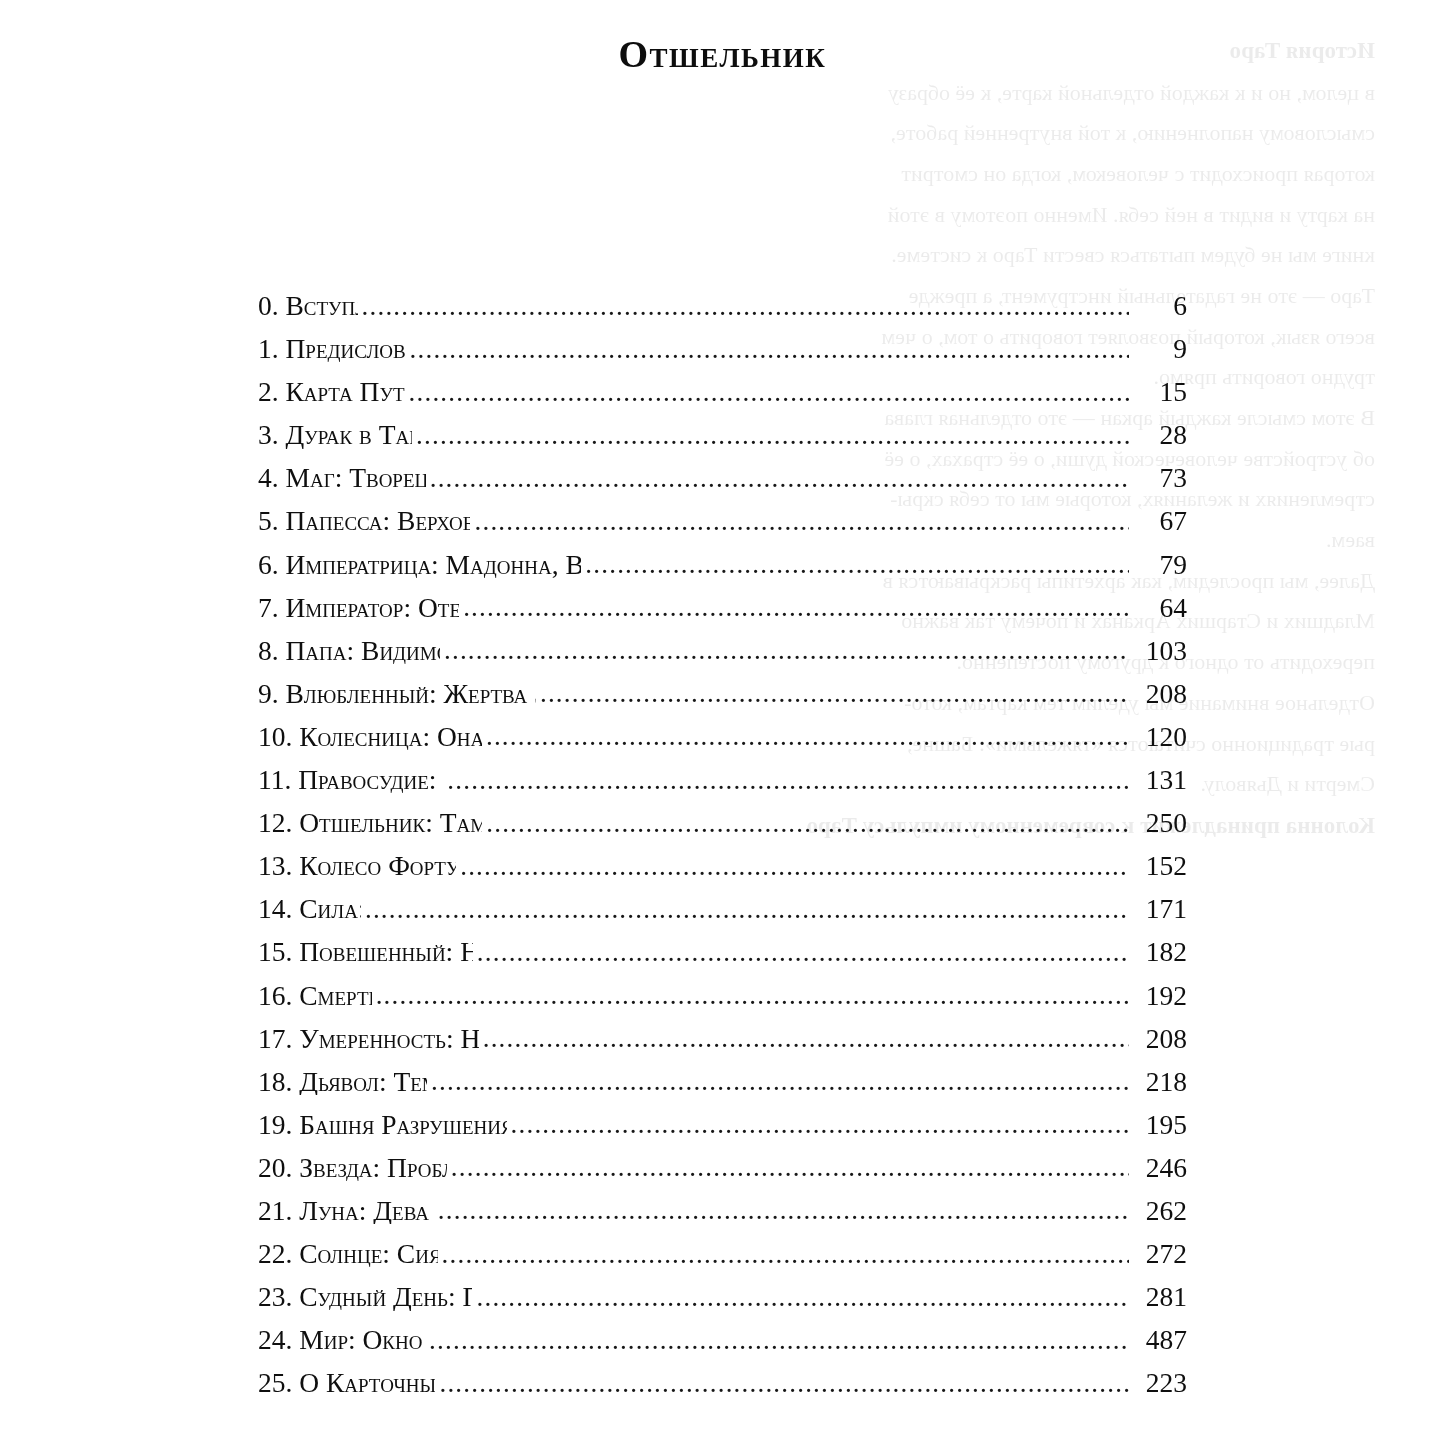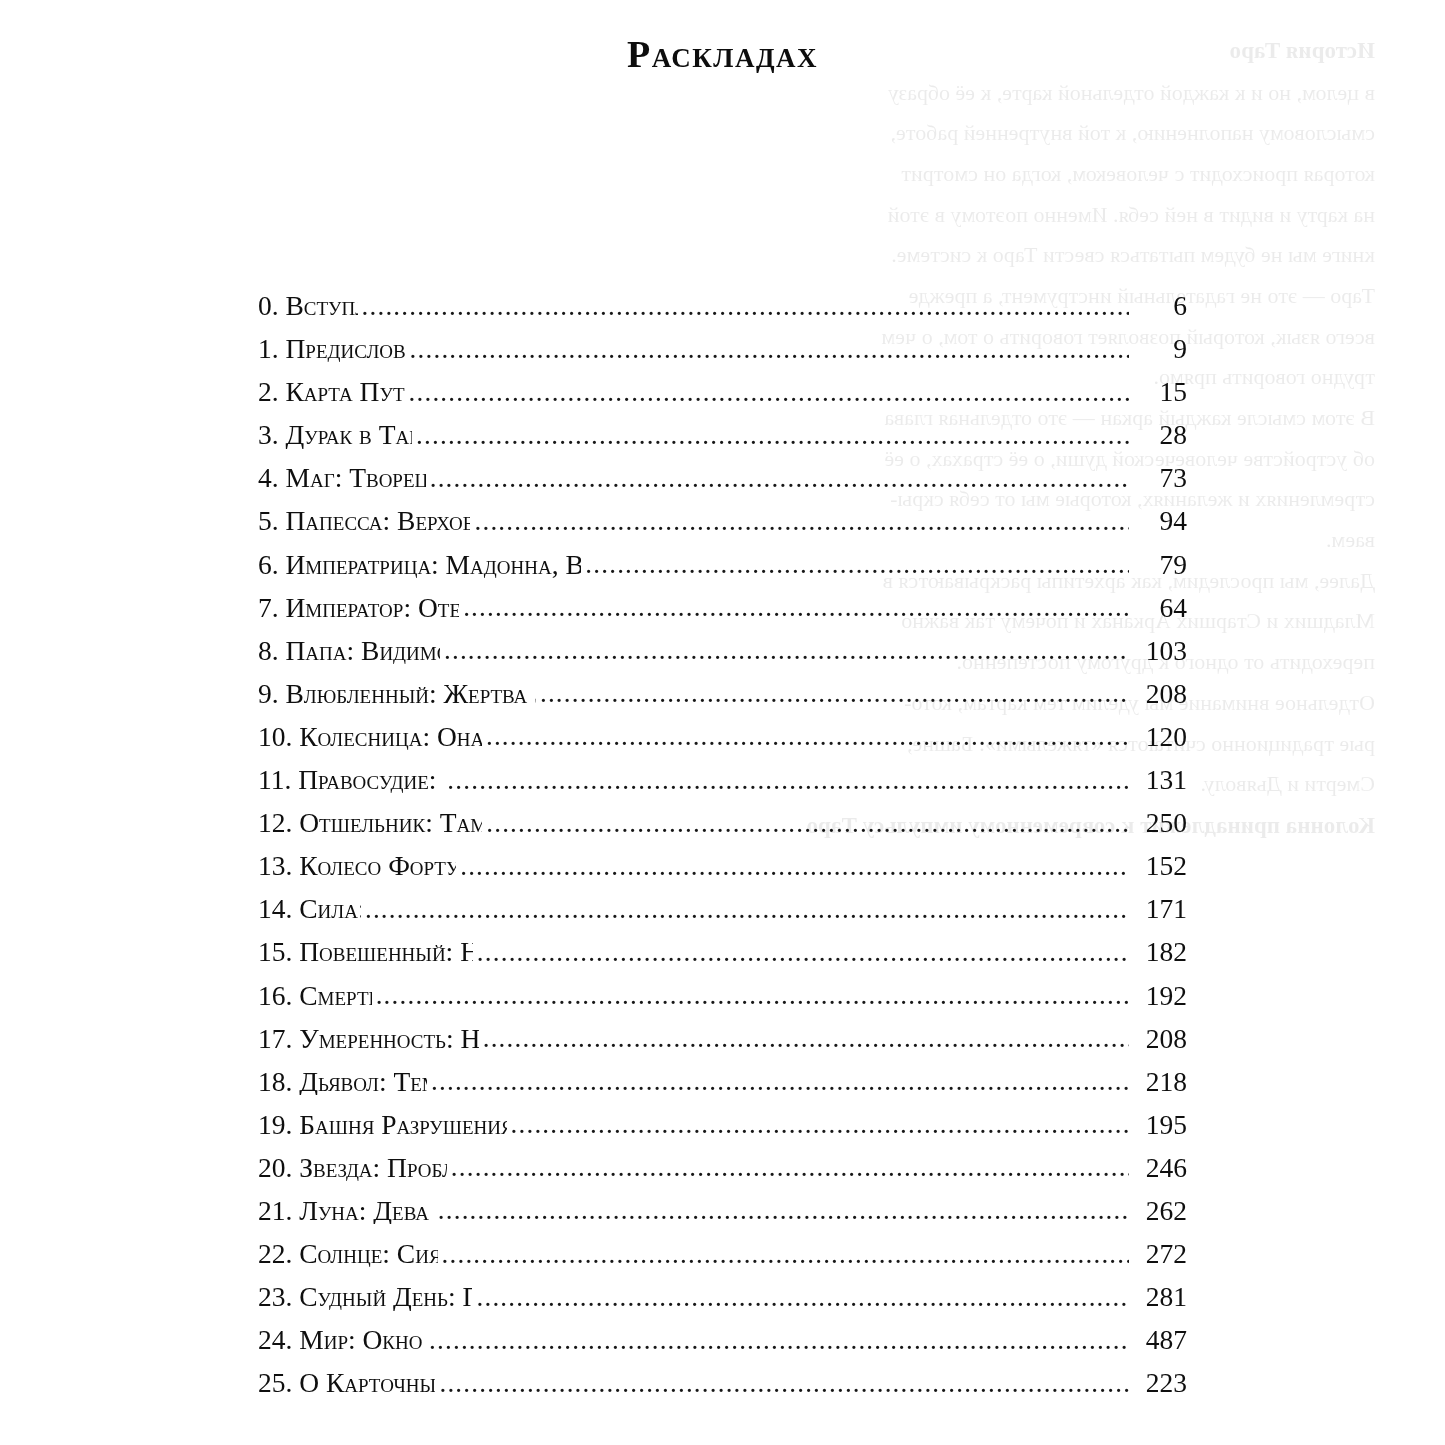--- a/index.html
+++ b/index.html
@@ -124,21 +124,21 @@
     <div class="bleed-line">Смерти и Дьяволу.</div>
     <div class="bleed-line"></div>
     <div class="bleed-line"></div>
     <div class="bleed-line"></div>
     <div class="bleed-line"></div>
     <div class="bleed-line bleed-bold">Колонна принадлежит к современному импульсу Таро</div>
   </div>
 
 <div class="page">
 
-  <div class="toc-title">Раскладах</div>
+  <div class="toc-title">Отшельник</div>
 
   <ul class="toc-list" id="toc-list">
       <li class="toc-row">
         <span class="toc-label">0. Вступление</span>
         <span class="toc-dots"></span>
         <span class="toc-page">6</span>
       </li>
       <li class="toc-row">
         <span class="toc-label">1. Предисловие к Таро</span>
         <span class="toc-dots"></span>
@@ -155,21 +155,21 @@
         <span class="toc-page">28</span>
       </li>
       <li class="toc-row">
         <span class="toc-label">4. Маг: Творец и Трикстер</span>
         <span class="toc-dots"></span>
         <span class="toc-page">73</span>
       </li>
       <li class="toc-row">
         <span class="toc-label">5. Папесса: Верховная Жрица Таро</span>
         <span class="toc-dots"></span>
-        <span class="toc-page">94</span>
+        <span class="toc-page">67</span>
       </li>
       <li class="toc-row">
         <span class="toc-label">6. Императрица: Мадонна, Великая Мать, Царица Небес и Земли</span>
         <span class="toc-dots"></span>
         <span class="toc-page">79</span>
       </li>
       <li class="toc-row">
         <span class="toc-label">7. Император: Отец Цивилизации</span>
         <span class="toc-dots"></span>
         <span class="toc-page">64</span>

